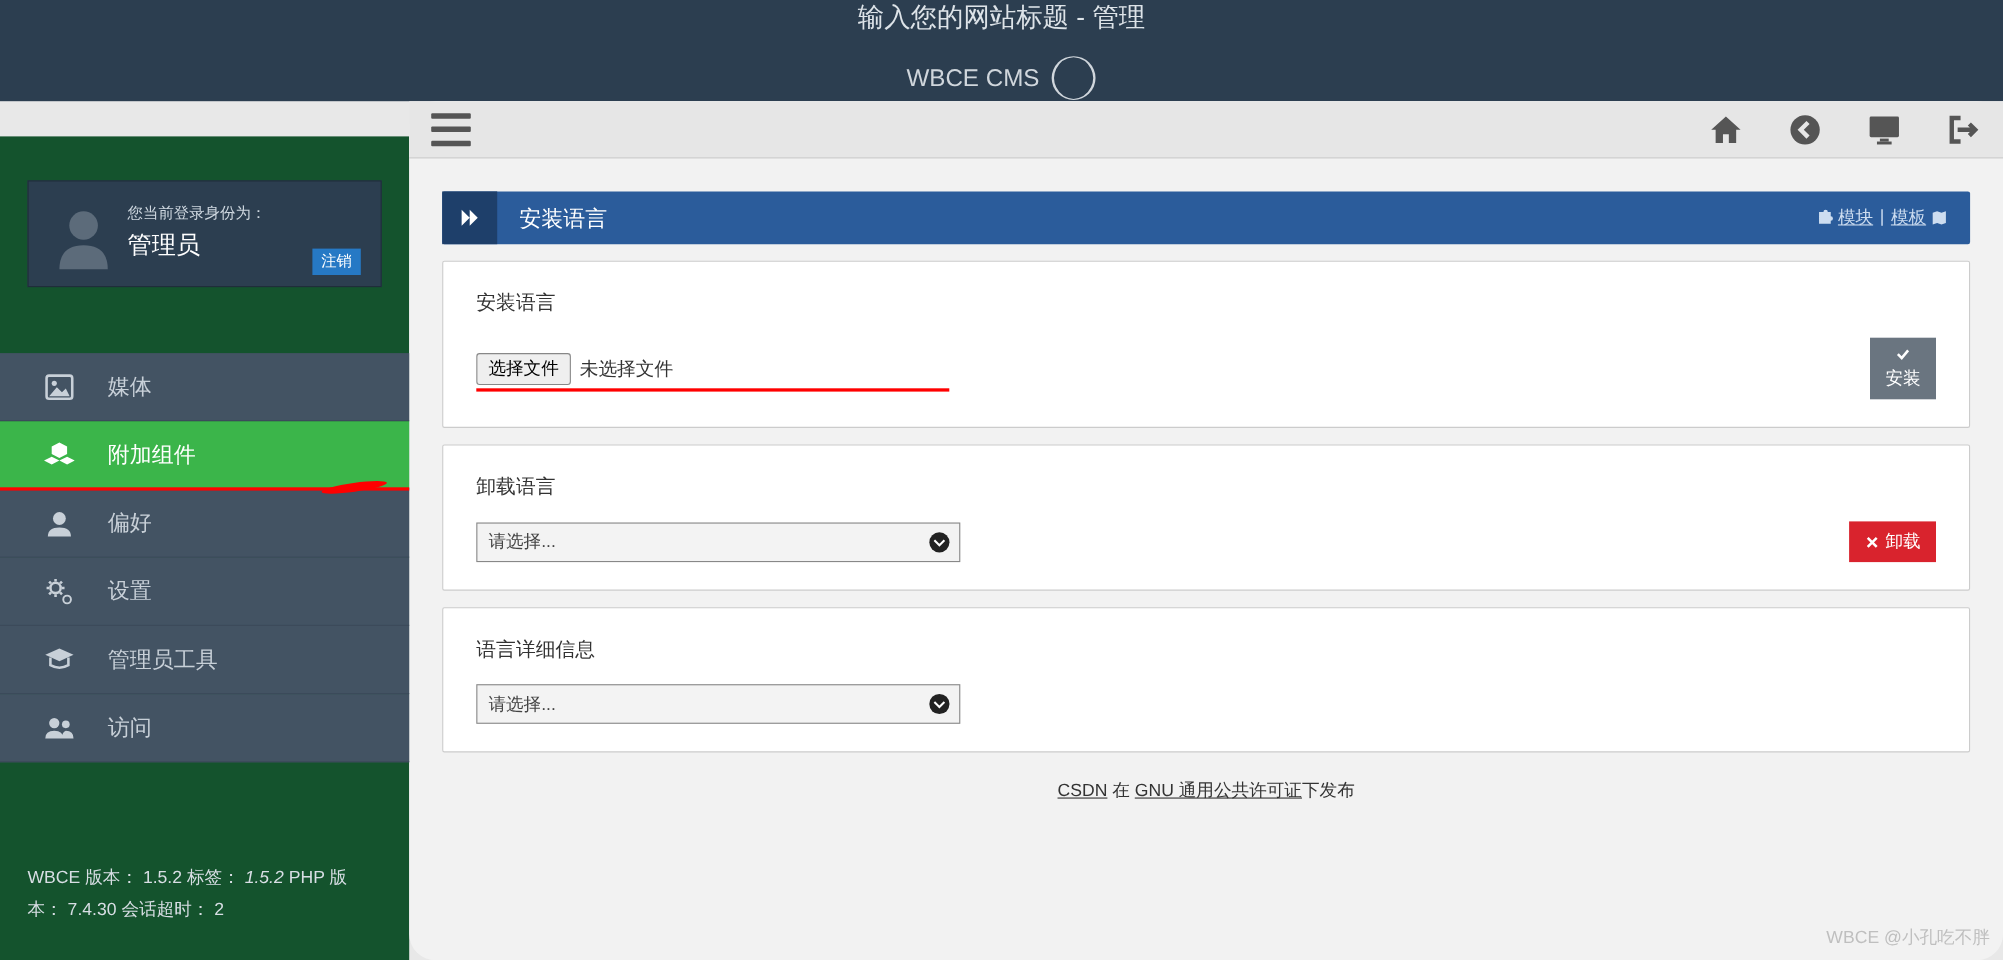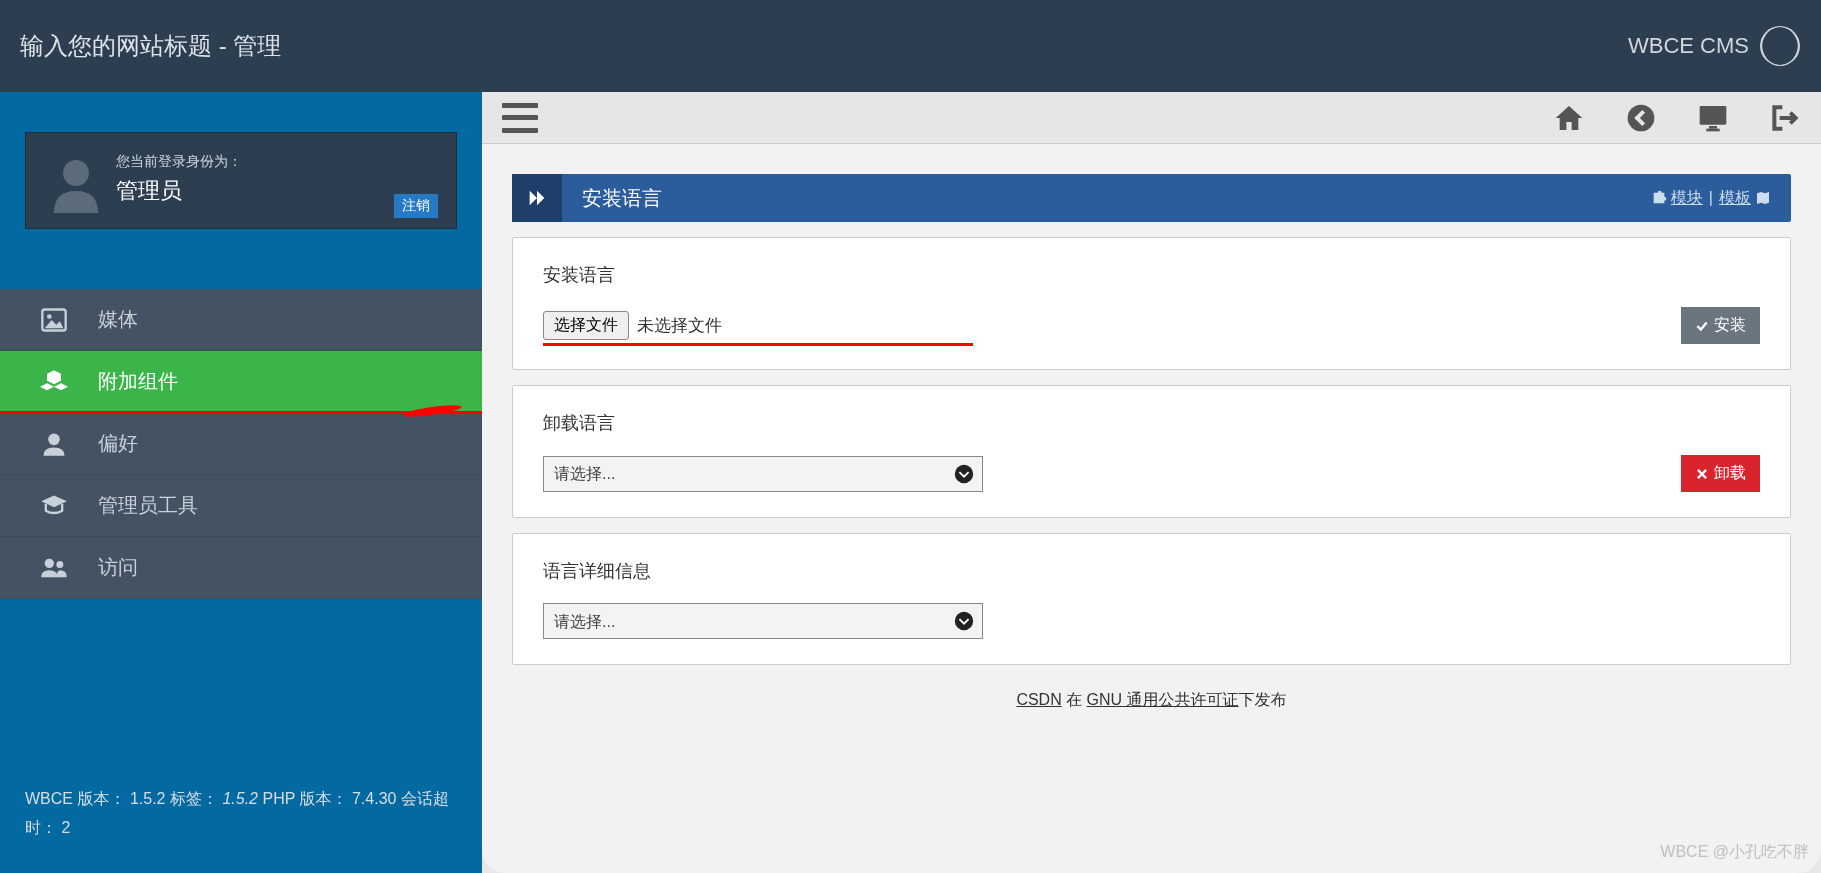--- a/index.html
+++ b/index.html
@@ -1,25 +1,25 @@
 <!DOCTYPE html>
 <html><head>
 <meta charset="utf-8">
 <style>
 * { margin: 0; padding: 0; box-sizing: border-box; }
 body { font-family: Arial, "Microsoft YaHei", sans-serif; background: #e8e8e8; width: 1821px; height: 873px; overflow: hidden; }
 
-.header { background: #2c3e50; height: 92px; display: flex; align-items: center; justify-content: space-between; padding: 0 20px; }
+.header { background: #2c3e50; height: 92px; display: flex; align-items: center; justify-content: space-between; padding: 0 20px; flex-direction: column; }
 .header-title { color: #dde3e8; font-size: 24px; }
 .header-brand { display: flex; align-items: center; gap: 10px; color: #d0d6dc; font-size: 22px; }
 .brand-logo { width: 42px; height: 42px; }
 
 .main-wrap { display: flex; height: calc(100% - 92px); }
 
-.sidebar { width: 482px; background: #0369a1; display: flex; flex-direction: column; }
+.sidebar { width: 372px; background: #14532d; display: flex; flex-direction: column; margin-top: 32px; }
 
 .user-box { margin: 40px 25px 10px 25px; background: #2c3e50; border: 1px solid #1f2d3a; padding: 20px 20px 15px 20px; display: flex; gap: 10px; position: relative; }
 .avatar { width: 60px; height: 60px; }
 .avatar svg { width: 100%; height: 100%; }
 .user-info { flex: 1; }
 .user-small { color: #cfd8e0; font-size: 14px; margin-bottom: 5px; }
 .user-role { color: #fff; font-size: 22px; }
 .logout { position: absolute; right: 18px; bottom: 10px; background: #2679c5; color: #fff; font-size: 14px; padding: 3px 8px; border: none; cursor: pointer; }
 
 .nav { margin-top: 50px; }
@@ -49,21 +49,21 @@
 .small-icon { width:16px; height:16px; fill:#cdddf0; }
 
 .panel { background: #fff; border: 1px solid #ccc; margin-top: 15px; padding: 25px 30px; border-radius: 2px; }
 .panel-title { font-size: 18px; color: #333; margin-bottom: 20px; }
 .panel-row { display: flex; align-items: center; justify-content: space-between; }
 .file-wrap { display: flex; align-items: center; gap: 8px; position: relative; }
 .file-btn { border: 1px solid #888; background: #efefef; padding: 3px 10px; font-size: 16px; cursor: pointer; border-radius: 3px; }
 .file-status { font-size: 17px; color: #333; }
 .red-line { position: absolute; left: 0; top: 32px; width: 430px; height: 3px; background: red; }
 
-.btn-primary { background: #6a7580; color: #fff; border: none; padding: 8px 14px; font-size: 16px; cursor: pointer; display: flex; align-items: center; gap: 5px; }
+.btn-primary { background: #6a7580; color: #fff; border: none; padding: 8px 14px; font-size: 16px; cursor: pointer; display: flex; align-items: center; gap: 5px; flex-direction: column; }
 .btn-danger { background: #d9232d; color: #fff; border: none; padding: 8px 14px; font-size: 16px; cursor: pointer; display: flex; align-items: center; gap: 5px; }
 
 .select-wrap { position: relative; width: 440px; }
 .select { width: 100%; height: 36px; border: 1px solid #888; background: #f3f3f3; padding: 0 10px; font-size: 16px; color: #444; appearance: none; cursor: pointer; }
 .select-arrow { position: absolute; right: 8px; top: 7px; width: 22px; height: 22px; pointer-events: none; }
 
 .footer-note { text-align: center; margin-top: 25px; font-size: 16px; color: #333; }
 .footer-note a { color: #333; text-decoration: underline; cursor: pointer; }
 
 .watermark { position: fixed; right: 12px; bottom: 10px; color: #bfbfbf; font-size: 16px; }
@@ -119,20 +119,30 @@
         <div class="red-underline"></div>
       </div>
       <div class="nav-item">
         <span class="nav-icon">
             <svg viewBox="0 0 24 24">
               <circle cx="12" cy="8" r="5" fill="currentColor"></circle>
               <path d="M3 22 Q3 15 12 15 Q21 15 21 22 Z" fill="currentColor"></path>
             </svg>
           </span>
         <span>偏好</span>
+      </div>
+      <div class="nav-item">
+        <span class="nav-icon">
+            <svg viewBox="0 0 24 24">
+              <circle cx="9" cy="9" r="4" fill="none" stroke="currentColor" stroke-width="2"></circle>
+              <path d="M9 2 L9 4 M9 14 L9 16 M2 9 L4 9 M14 9 L16 9 M4 4 L5.5 5.5 M12.5 12.5 L14 14 M4 14 L5.5 12.5 M12.5 5.5 L14 4" stroke="currentColor" stroke-width="2"></path>
+              <circle cx="18" cy="18" r="3" fill="none" stroke="currentColor" stroke-width="1.5"></circle>
+            </svg>
+          </span>
+        <span>设置</span>
       </div>
       <div class="nav-item">
         <span class="nav-icon">
             <svg viewBox="0 0 24 24">
               <path d="M12 3 L23 8 L12 13 L1 8 Z" fill="currentColor"></path>
               <path d="M5 10 L5 16 Q12 20 19 16 L19 10" fill="none" stroke="currentColor" stroke-width="2"></path>
             </svg>
           </span>
         <span>管理员工具</span>
       </div>

